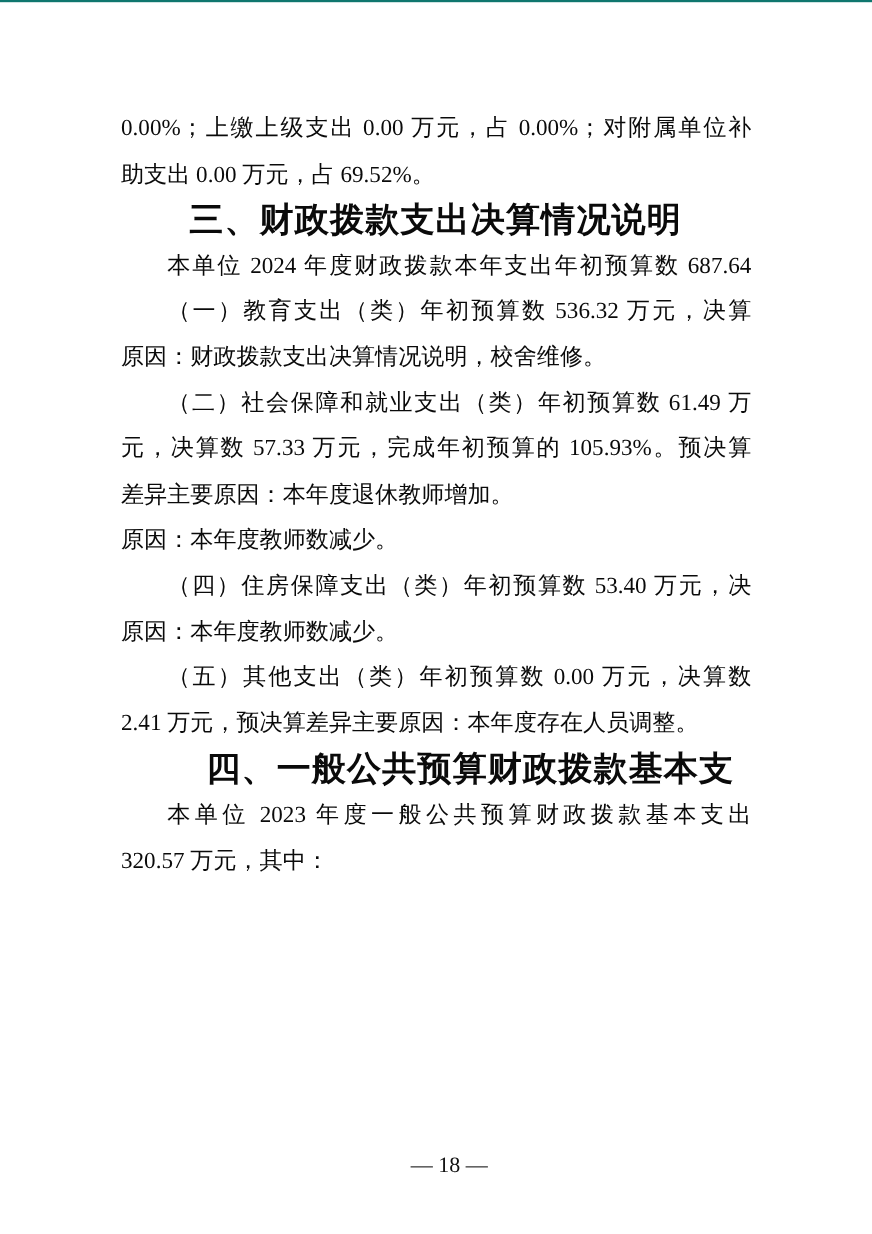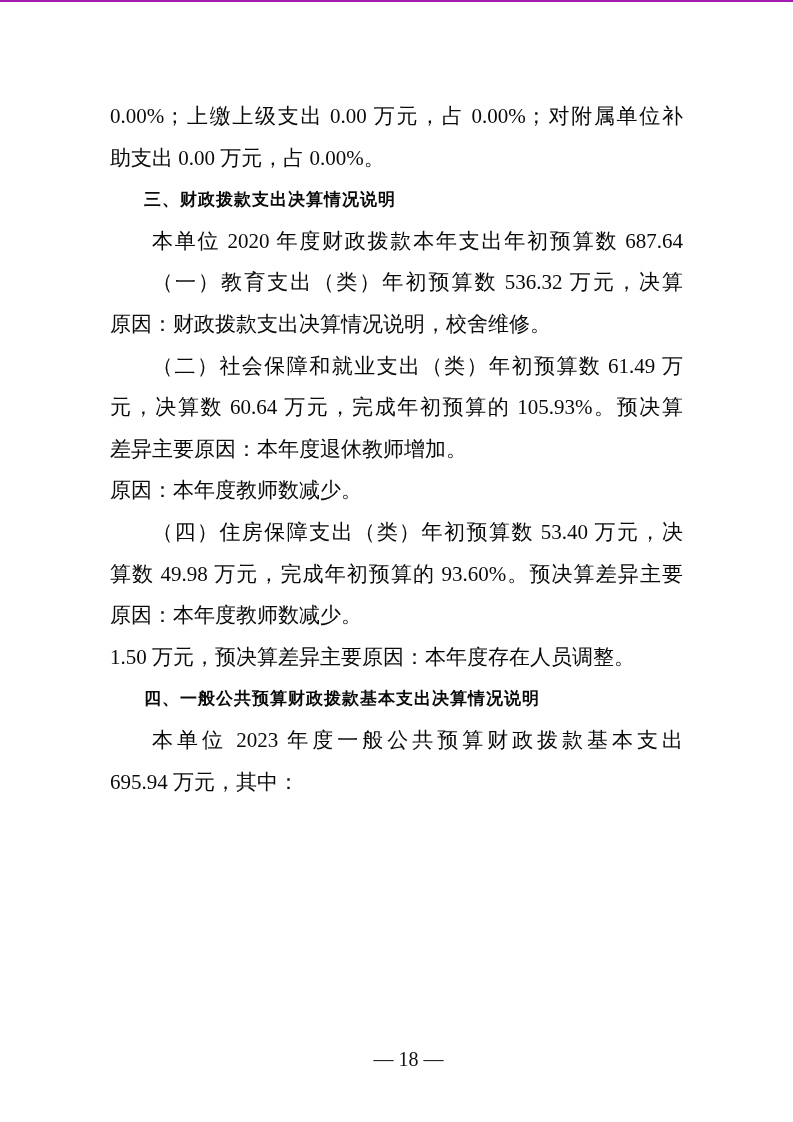--- a/index.html
+++ b/index.html
@@ -5,21 +5,21 @@
   html, body {
     margin: 0;
     padding: 0;
     background: #ffffff;
   }
   .page {
     position: relative;
     width: 793px;
     height: 1122px;
     background: #ffffff;
-    border-top: 2px solid #a21caf;
+    border-top: 2px solid #0f766e;
     box-sizing: border-box;
     overflow: hidden;
     font-family: "Liberation Serif", "DejaVu Serif", serif;
     color: #0a0a0a;
   }
   .content {
     position: absolute;
     top: 94px;
     left: 110px;
     width: 573px;
@@ -36,21 +36,21 @@
   }
   .line-full {
     text-align-last: justify;
   }
   .indent {
     text-indent: 2em;
   }
   .heading .line {
     font-family: "Liberation Sans", "DejaVu Sans", sans-serif;
     font-weight: bold;
-    font-size: 17px;
+    font-size: 31px;
     letter-spacing: 1px;
     text-align: center;
     text-align-last: left;
   }
   .page-number {
     position: absolute;
     top: 1036px;
     left: 0;
     width: 100%;
     height: 42px;
@@ -61,50 +61,50 @@
     padding-left: 12px;
   }
 </style>
 </head>
 <body>
 
 <div class="page">
   <div class="content">
       <div class="paragraph body">
         <div class="line line-full">0.00%；上缴上级支出 0.00 万元，占 0.00%；对附属单位补</div>
-        <div class="line line-end">助支出 0.00 万元，占 0.00%。</div>
+        <div class="line line-end">助支出 0.00 万元，占 69.52%。</div>
       </div>
       <div class="paragraph heading">
         <div class="line heading-line indent">三、财政拨款支出决算情况说明</div>
       </div>
       <div class="paragraph body">
-        <div class="line line-full indent">本单位 2020 年度财政拨款本年支出年初预算数 687.64</div>
+        <div class="line line-full indent">本单位 2024 年度财政拨款本年支出年初预算数 687.64</div>
       </div>
       <div class="paragraph body">
         <div class="line line-full indent">（一）教育支出（类）年初预算数 536.32 万元，决算</div>
         <div class="line line-end">原因：财政拨款支出决算情况说明，校舍维修。</div>
       </div>
       <div class="paragraph body">
         <div class="line line-full indent">（二）社会保障和就业支出（类）年初预算数 61.49 万</div>
-        <div class="line line-full">元，决算数 60.64 万元，完成年初预算的 105.93%。预决算</div>
+        <div class="line line-full">元，决算数 57.33 万元，完成年初预算的 105.93%。预决算</div>
         <div class="line line-end">差异主要原因：本年度退休教师增加。</div>
       </div>
       <div class="paragraph body">
         <div class="line line-end">原因：本年度教师数减少。</div>
       </div>
       <div class="paragraph body">
         <div class="line line-full indent">（四）住房保障支出（类）年初预算数 53.40 万元，决</div>
-        <div class="line line-full">算数 49.98 万元，完成年初预算的 93.60%。预决算差异主要</div>
         <div class="line line-end">原因：本年度教师数减少。</div>
       </div>
       <div class="paragraph body">
-        <div class="line line-end">1.50 万元，预决算差异主要原因：本年度存在人员调整。</div>
+        <div class="line line-full indent">（五）其他支出（类）年初预算数 0.00 万元，决算数</div>
+        <div class="line line-end">2.41 万元，预决算差异主要原因：本年度存在人员调整。</div>
       </div>
       <div class="paragraph heading">
         <div class="line heading-line indent">四、一般公共预算财政拨款基本支出决算情况说明</div>
       </div>
       <div class="paragraph body">
         <div class="line line-full indent">本单位 2023 年度一般公共预算财政拨款基本支出</div>
-        <div class="line line-end">695.94 万元，其中：</div>
+        <div class="line line-end">320.57 万元，其中：</div>
       </div>
     </div>
   <div class="page-number">— 18 —</div>
 </div>
 
 </body></html>

